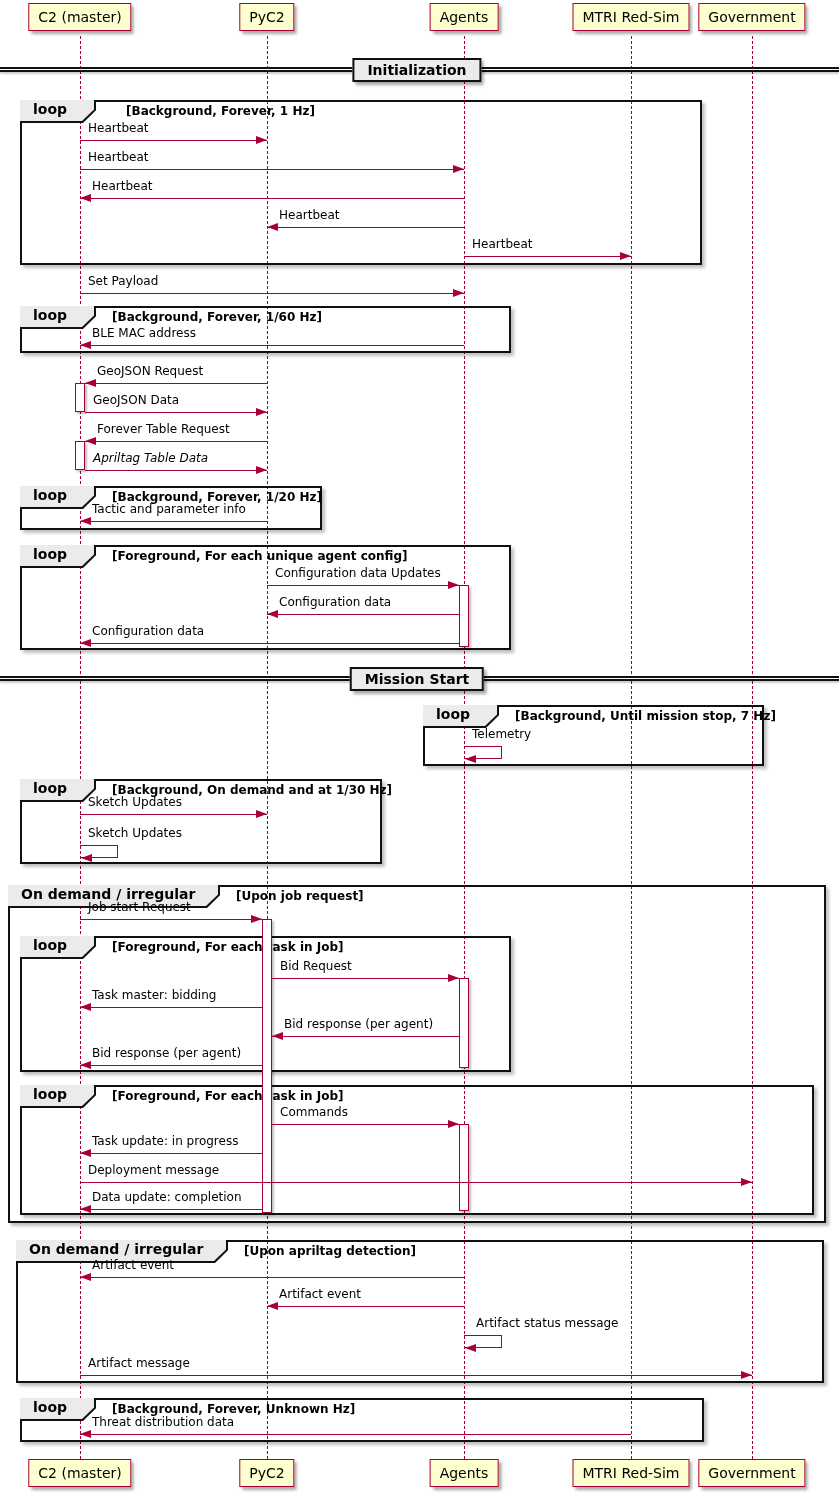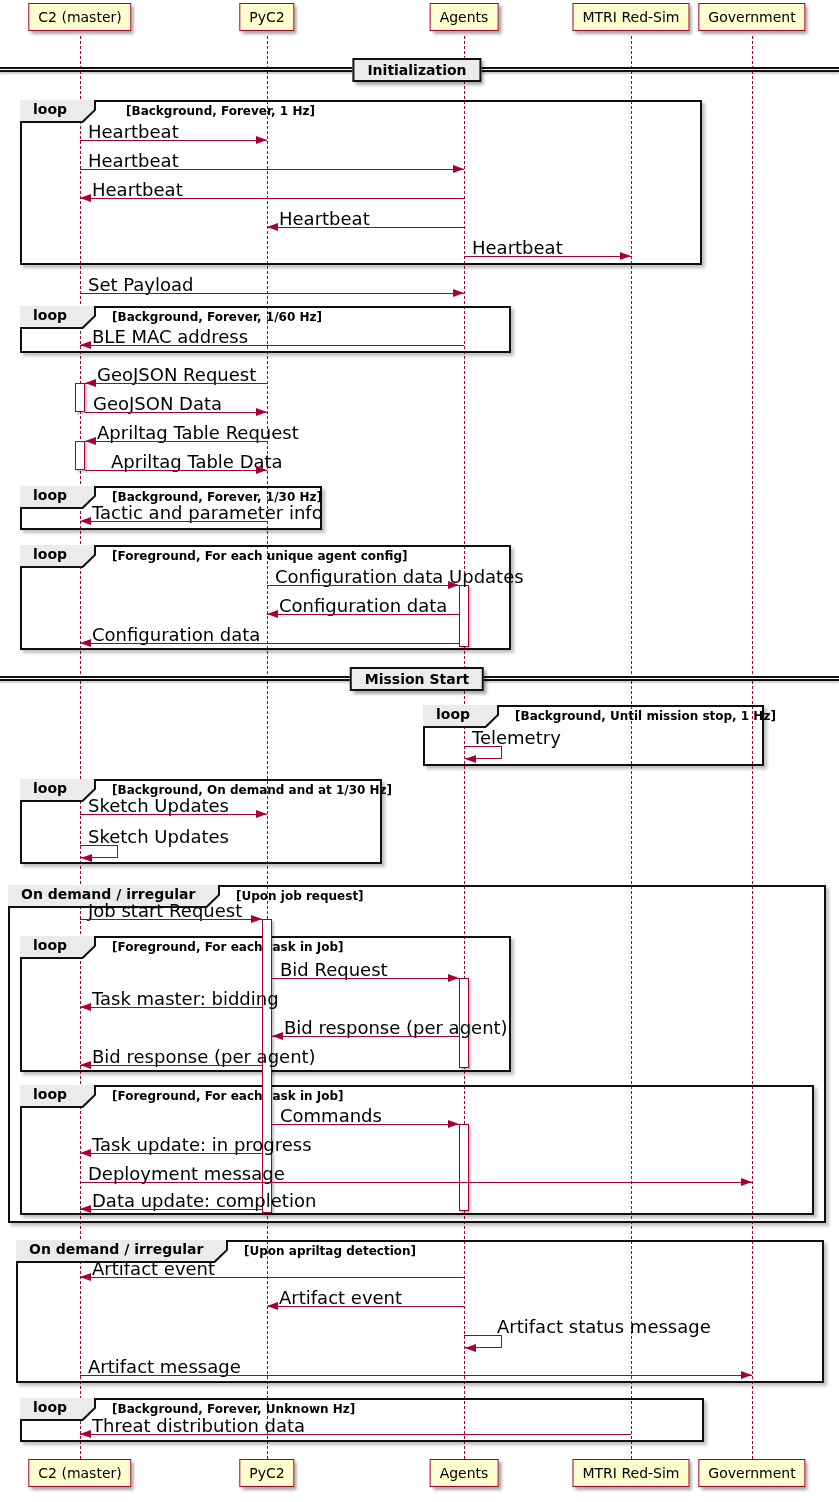--- a/index.html
+++ b/index.html
@@ -11,21 +11,21 @@
     box-shadow:3px 3px 3px rgba(0,0,0,.35);}
   .frame{position:absolute;border:2px solid #101010;box-sizing:border-box;
     box-shadow:3px 3px 3px rgba(0,0,0,.25);}
   .fhdr{position:absolute;background:#101010;
     clip-path:polygon(0 0,100% 0,100% 45%,calc(100% - 13px) 100%,0 100%);}
   .fhdr .in{position:absolute;left:0;top:0;right:2px;bottom:2px;background:var(--hfill,#EBEBEB);
     clip-path:polygon(0 0,100% 0,100% 45%,calc(100% - 12px) 100%,0 100%);
     font-weight:bold;font-size:14px;line-height:19px;padding-left:13px;box-sizing:border-box;}
   .fcond{position:absolute;top:2px;font-weight:bold;font-size:12px;white-space:nowrap;}
   .mline{position:absolute;height:0;border-top:1px solid var(--accent,#A80036);}
-  .mlabel{position:absolute;font-size:18px;white-space:nowrap;}
+  .mlabel{position:absolute;font-size:12px;white-space:nowrap;}
   .ar{position:absolute;width:0;height:0;border-top:4px solid transparent;border-bottom:4px solid transparent;}
   .ar.r{border-left:11px solid var(--accent,#A80036);}
   .ar.l{border-right:11px solid var(--accent,#A80036);}
   .selfmsg{position:absolute;border:1px solid var(--accent,#A80036);border-left:none;box-sizing:border-box;}
   .act{position:absolute;background:#fff;border:1px solid var(--accent,#A80036);box-sizing:border-box;
     box-shadow:2px 2px 2px rgba(0,0,0,.25);}
   .divband{position:absolute;left:0;width:100%;height:5px;background:#fff;box-sizing:border-box;
     border-top:2px solid #101010;border-bottom:2px solid #101010;box-shadow:0 2px 2px rgba(0,0,0,.2);}
   .divlabel{position:absolute;transform:translateX(-50%);background:var(--hfill,#EBEBEB);
     border:2px solid #101010;font-weight:bold;font-size:14px;padding:2px 13px;white-space:nowrap;
@@ -53,33 +53,33 @@
     <div class="frame" style="left: 20px; top: 306px; width: 491px; height: 47px;">
       <div class="fhdr" style="left: -2px; top: -2px; width: 76px; height: 23px;">
         <div class="in">loop</div>
       </div>
       <div class="fcond" style="left: 90px;">[Background, Forever, 1/60 Hz]</div>
     </div>
     <div class="frame" style="left: 20px; top: 486px; width: 302px; height: 44px;">
       <div class="fhdr" style="left: -2px; top: -2px; width: 76px; height: 23px;">
         <div class="in">loop</div>
       </div>
-      <div class="fcond" style="left: 90px;">[Background, Forever, 1/30 Hz]</div>
+      <div class="fcond" style="left: 90px;">[Background, Forever, 1/20 Hz]</div>
     </div>
     <div class="frame" style="left: 20px; top: 545px; width: 491px; height: 105px;">
       <div class="fhdr" style="left: -2px; top: -2px; width: 76px; height: 23px;">
         <div class="in">loop</div>
       </div>
       <div class="fcond" style="left: 90px;">[Foreground, For each unique agent config]</div>
     </div>
     <div class="frame" style="left: 423px; top: 705px; width: 341px; height: 61px;">
       <div class="fhdr" style="left: -2px; top: -2px; width: 76px; height: 23px;">
         <div class="in">loop</div>
       </div>
-      <div class="fcond" style="left: 90px;">[Background, Until mission stop, 1 Hz]</div>
+      <div class="fcond" style="left: 90px;">[Background, Until mission stop, 7 Hz]</div>
     </div>
     <div class="frame" style="left: 20px; top: 779px; width: 362px; height: 85px;">
       <div class="fhdr" style="left: -2px; top: -2px; width: 76px; height: 23px;">
         <div class="in">loop</div>
       </div>
       <div class="fcond" style="left: 90px;">[Background, On demand and at 1/30 Hz]</div>
     </div>
     <div class="frame" style="left: 8px; top: 885px; width: 818px; height: 338px;">
       <div class="fhdr" style="left: -2px; top: -2px; width: 212px; height: 23px;">
         <div class="in">On demand / irregular</div>
@@ -146,24 +146,24 @@
     <div class="ar r" style="left: 453px; top: 289px;"></div>
     <div class="mlabel" style="left: 92px; top: 326px;">BLE MAC address</div>
     <div class="mline" style="left: 80px; top: 345px; width: 384px;"></div>
     <div class="ar l" style="left: 80px; top: 341px;"></div>
     <div class="mlabel" style="left: 97px; top: 364px;">GeoJSON Request</div>
     <div class="mline" style="left: 85px; top: 383px; width: 182px;"></div>
     <div class="ar l" style="left: 85px; top: 379px;"></div>
     <div class="mlabel" style="left: 93px; top: 393px;">GeoJSON Data</div>
     <div class="mline" style="left: 85px; top: 412px; width: 182px;"></div>
     <div class="ar r" style="left: 256px; top: 408px;"></div>
-    <div class="mlabel" style="left: 97px; top: 422px;">Apriltag Table Request</div>
+    <div class="mlabel" style="left: 97px; top: 422px;">Forever Table Request</div>
     <div class="mline" style="left: 85px; top: 441px; width: 182px;"></div>
     <div class="ar l" style="left: 85px; top: 437px;"></div>
-    <div class="mlabel" style="left: 111px; top: 451px;">Apriltag Table Data</div>
+    <div class="mlabel" style="left: 93px; top: 451px; font-style: italic;">Apriltag Table Data</div>
     <div class="mline" style="left: 85px; top: 470px; width: 182px;"></div>
     <div class="ar r" style="left: 256px; top: 466px;"></div>
     <div class="mlabel" style="left: 92px; top: 502px;">Tactic and parameter info</div>
     <div class="mline" style="left: 80px; top: 521px; width: 187px;"></div>
     <div class="ar l" style="left: 80px; top: 517px;"></div>
     <div class="mlabel" style="left: 275px; top: 566px;">Configuration data Updates</div>
     <div class="mline" style="left: 267px; top: 585px; width: 192px;"></div>
     <div class="ar r" style="left: 448px; top: 581px;"></div>
     <div class="mlabel" style="left: 279px; top: 595px;">Configuration data</div>
     <div class="mline" style="left: 267px; top: 614px; width: 192px;"></div>
@@ -206,21 +206,21 @@
     <div class="ar r" style="left: 741px; top: 1178px;"></div>
     <div class="mlabel" style="left: 92px; top: 1190px;">Data update: completion</div>
     <div class="mline" style="left: 80px; top: 1209px; width: 182px;"></div>
     <div class="ar l" style="left: 80px; top: 1205px;"></div>
     <div class="mlabel" style="left: 92px; top: 1258px;">Artifact event</div>
     <div class="mline" style="left: 80px; top: 1277px; width: 384px;"></div>
     <div class="ar l" style="left: 80px; top: 1273px;"></div>
     <div class="mlabel" style="left: 279px; top: 1287px;">Artifact event</div>
     <div class="mline" style="left: 267px; top: 1306px; width: 197px;"></div>
     <div class="ar l" style="left: 267px; top: 1302px;"></div>
-    <div class="mlabel" style="left: 497px; top: 1316px;">Artifact status message</div>
+    <div class="mlabel" style="left: 476px; top: 1316px;">Artifact status message</div>
     <div class="selfmsg" style="left: 464px; top: 1335px; width: 38px; height: 13px;"></div>
     <div class="ar l" style="left: 465px; top: 1344px;"></div>
     <div class="mlabel" style="left: 88px; top: 1356px;">Artifact message</div>
     <div class="mline" style="left: 80px; top: 1375px; width: 672px;"></div>
     <div class="ar r" style="left: 741px; top: 1371px;"></div>
     <div class="mlabel" style="left: 92px; top: 1415px;">Threat distribution data</div>
     <div class="mline" style="left: 80px; top: 1434px; width: 551px;"></div>
     <div class="ar l" style="left: 80px; top: 1430px;"></div>
   </div>
 

